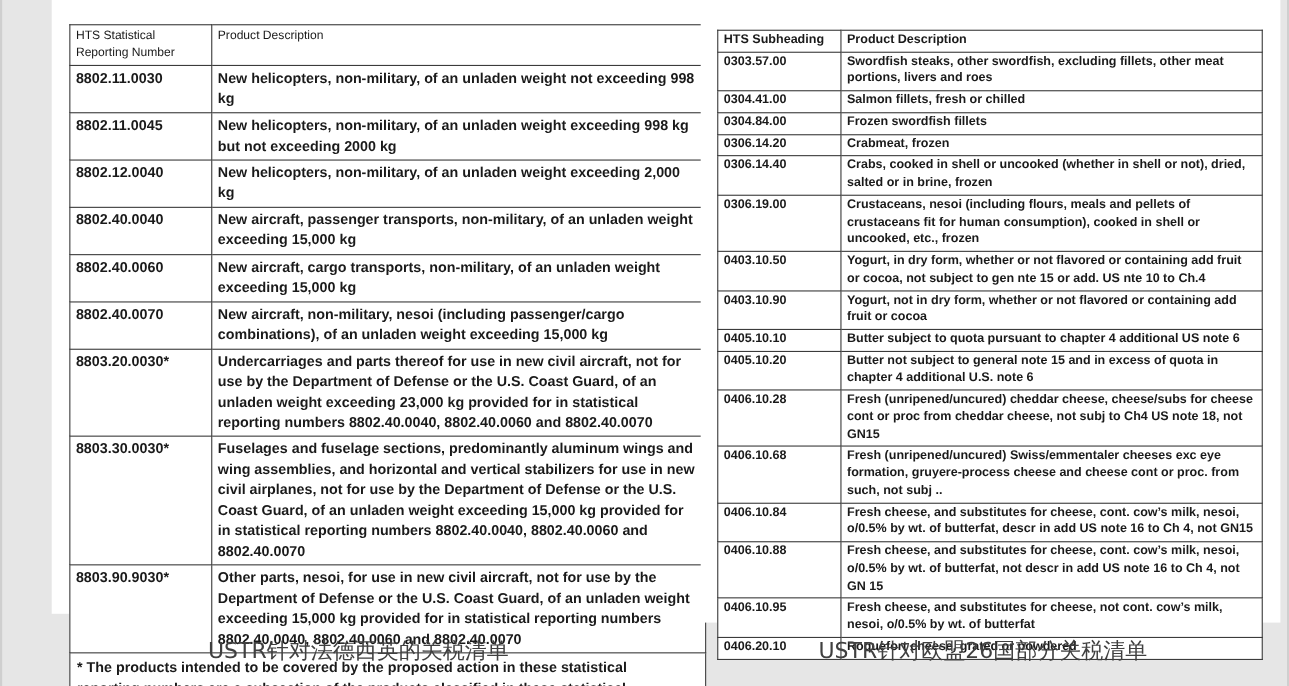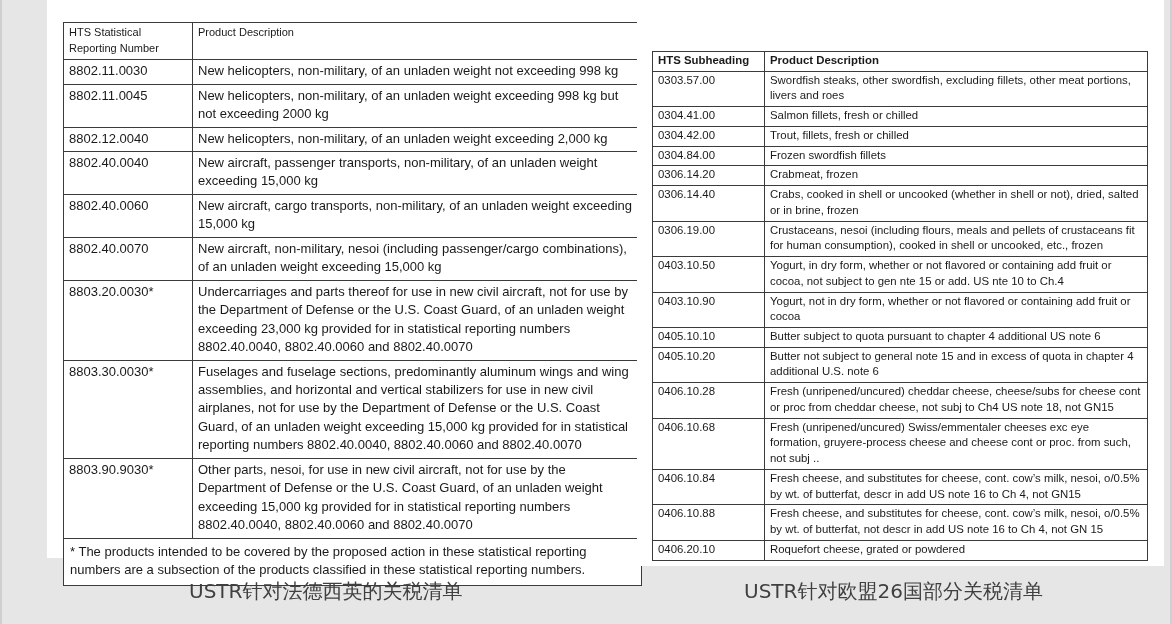--- a/index.html
+++ b/index.html
@@ -45,28 +45,28 @@
   }
   #table-left {
     left: 61px;
     top: 22px;
     width: 578px;
   }
   #table-right {
     left: 650px;
     top: 27px;
     width: 495px;
-    margin-top: 24px;
   }
 
   .hts-table td, .hts-table th {
     border: 1px solid #3b3b3b;
     vertical-align: top;
     text-align: left;
     color: #1a1a1a;
+    font-weight: bold;
   }
 
   
   #table-left th, #table-left td {
     padding: 2px 5px 3px 5px;
     font-size: 13px;
     line-height: 1.42;
   }
   #table-left th {
     font-weight: normal;
@@ -188,24 +188,20 @@
   <tbody>
     <tr>
       <td>0303.57.00</td>
       <td>Swordfish steaks, other swordfish, excluding fillets, other meat portions, livers and roes</td>
     </tr>
     <tr>
       <td>0304.41.00</td>
       <td>Salmon fillets, fresh or chilled</td>
     </tr>
     <tr>
-      <td>0304.42.00</td>
-      <td>Trout, fillets, fresh or chilled</td>
-    </tr>
-    <tr>
       <td>0304.84.00</td>
       <td>Frozen swordfish fillets</td>
     </tr>
     <tr>
       <td>0306.14.20</td>
       <td>Crabmeat, frozen</td>
     </tr>
     <tr>
       <td>0306.14.40</td>
       <td>Crabs, cooked in shell or uncooked (whether in shell or not), dried, salted or in brine, frozen</td>
@@ -240,19 +236,23 @@
     </tr>
     <tr>
       <td>0406.10.84</td>
       <td>Fresh cheese, and substitutes for cheese, cont. cow’s milk, nesoi, o/0.5% by wt. of butterfat, descr in add US note 16 to Ch 4, not GN15</td>
     </tr>
     <tr>
       <td>0406.10.88</td>
       <td>Fresh cheese, and substitutes for cheese, cont. cow’s milk, nesoi, o/0.5% by wt. of butterfat, not descr in add US note 16 to Ch 4, not GN 15</td>
     </tr>
     <tr>
+      <td>0406.10.95</td>
+      <td>Fresh cheese, and substitutes for cheese, not cont. cow’s milk, nesoi, o/0.5% by wt. of butterfat</td>
+    </tr>
+    <tr>
       <td>0406.20.10</td>
       <td>Roquefort cheese, grated or powdered</td>
     </tr>
   </tbody>
 </table>
 
 <div class="caption" id="caption-right">USTR针对欧盟26国部分关税清单</div>
 
 </body></html>

